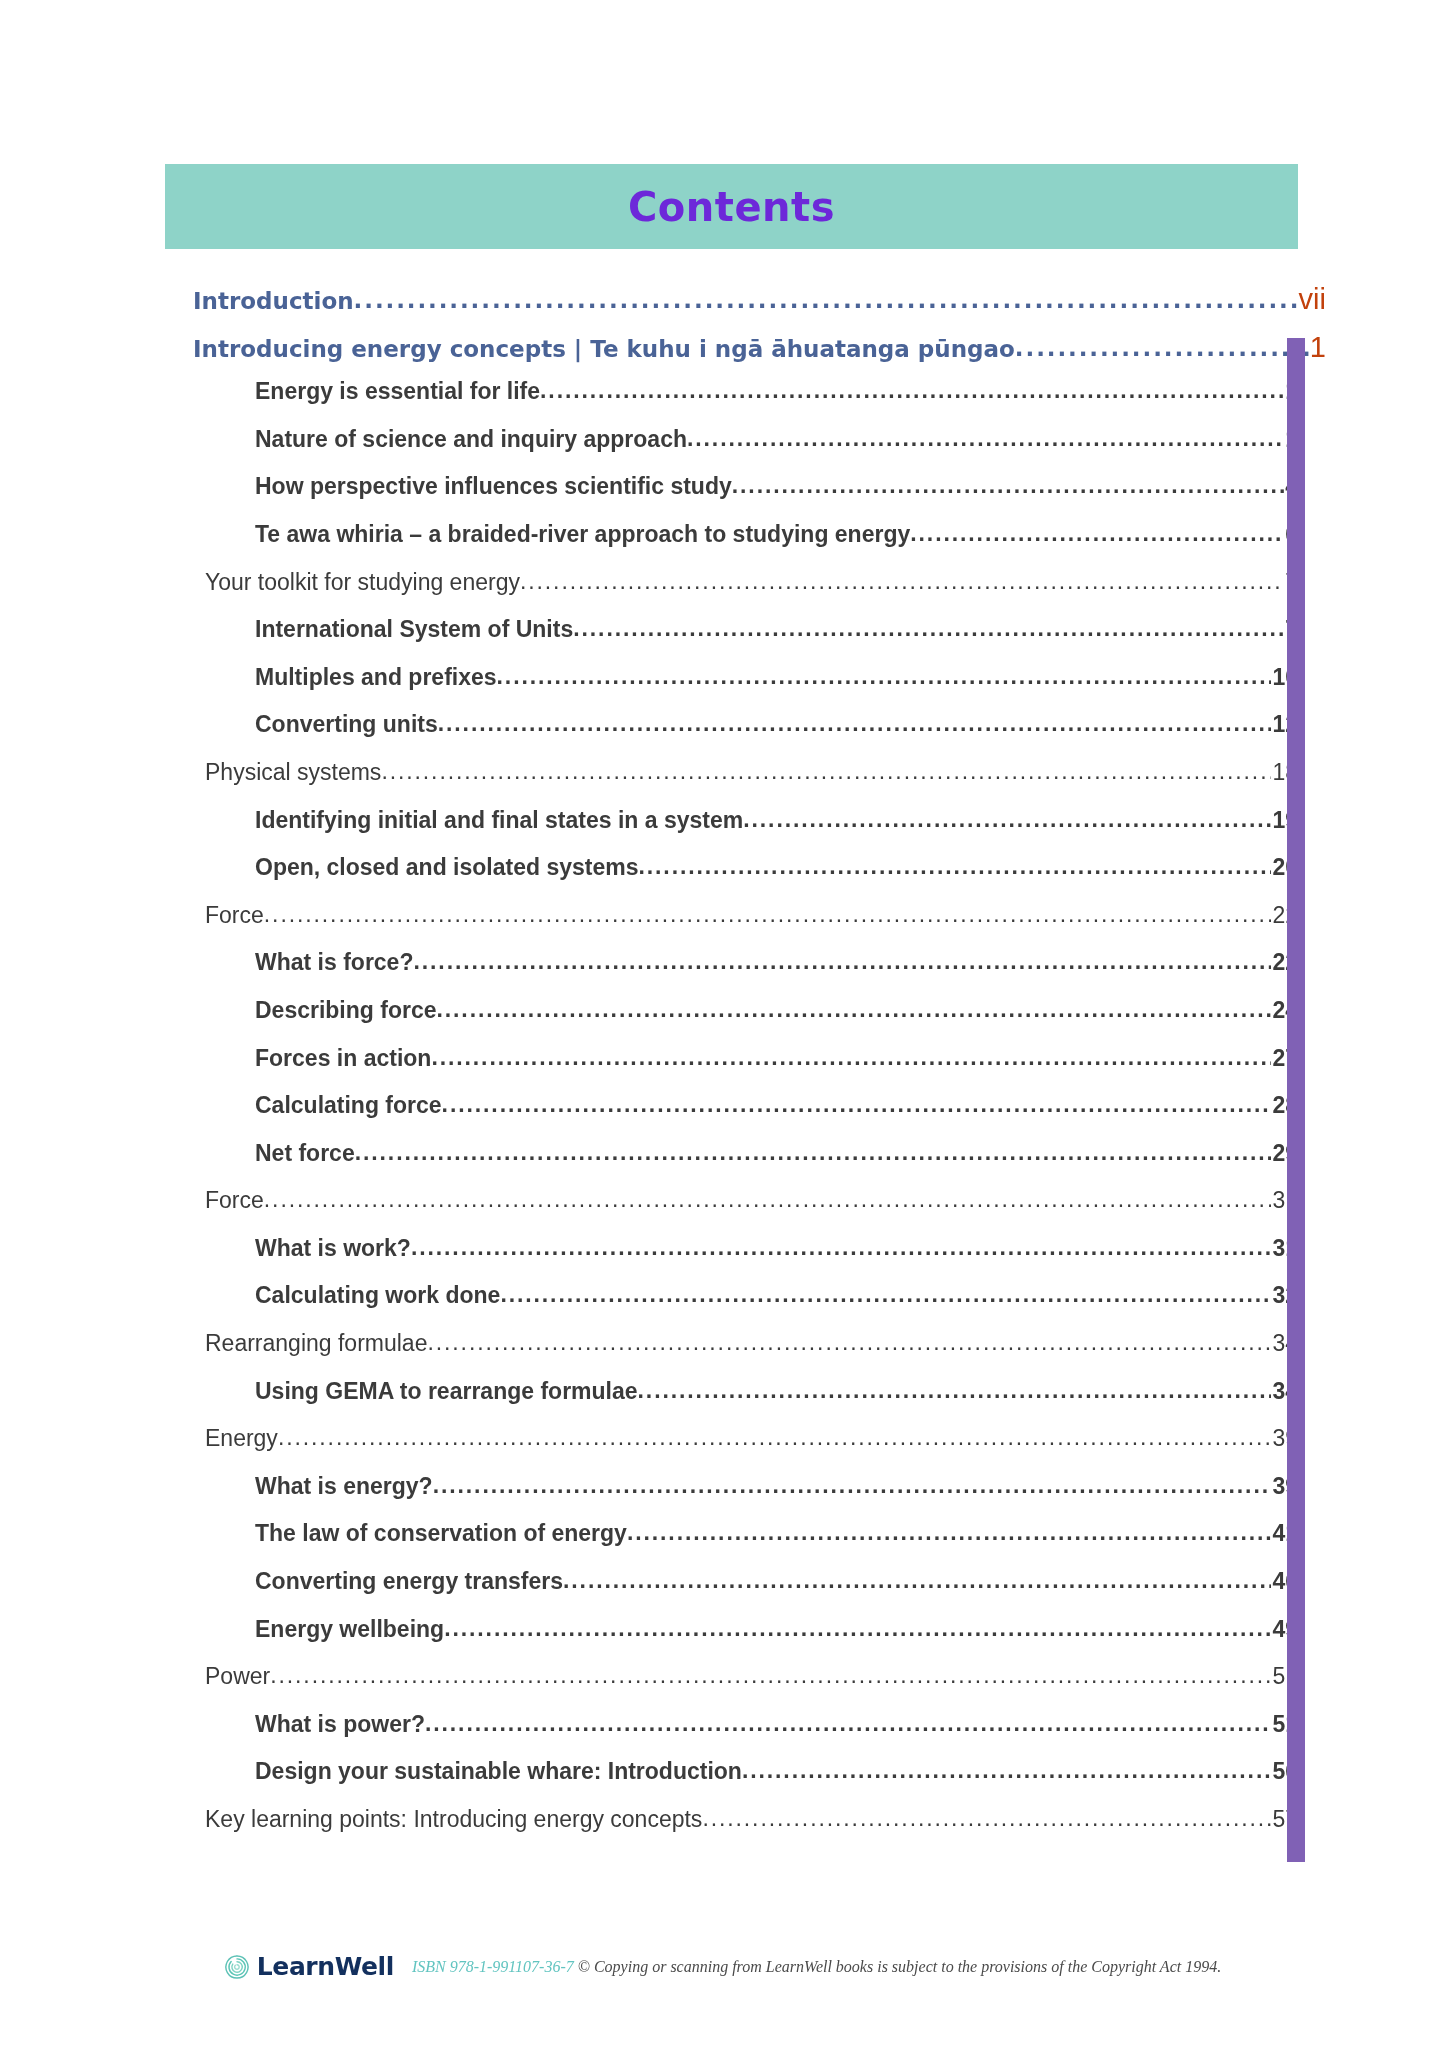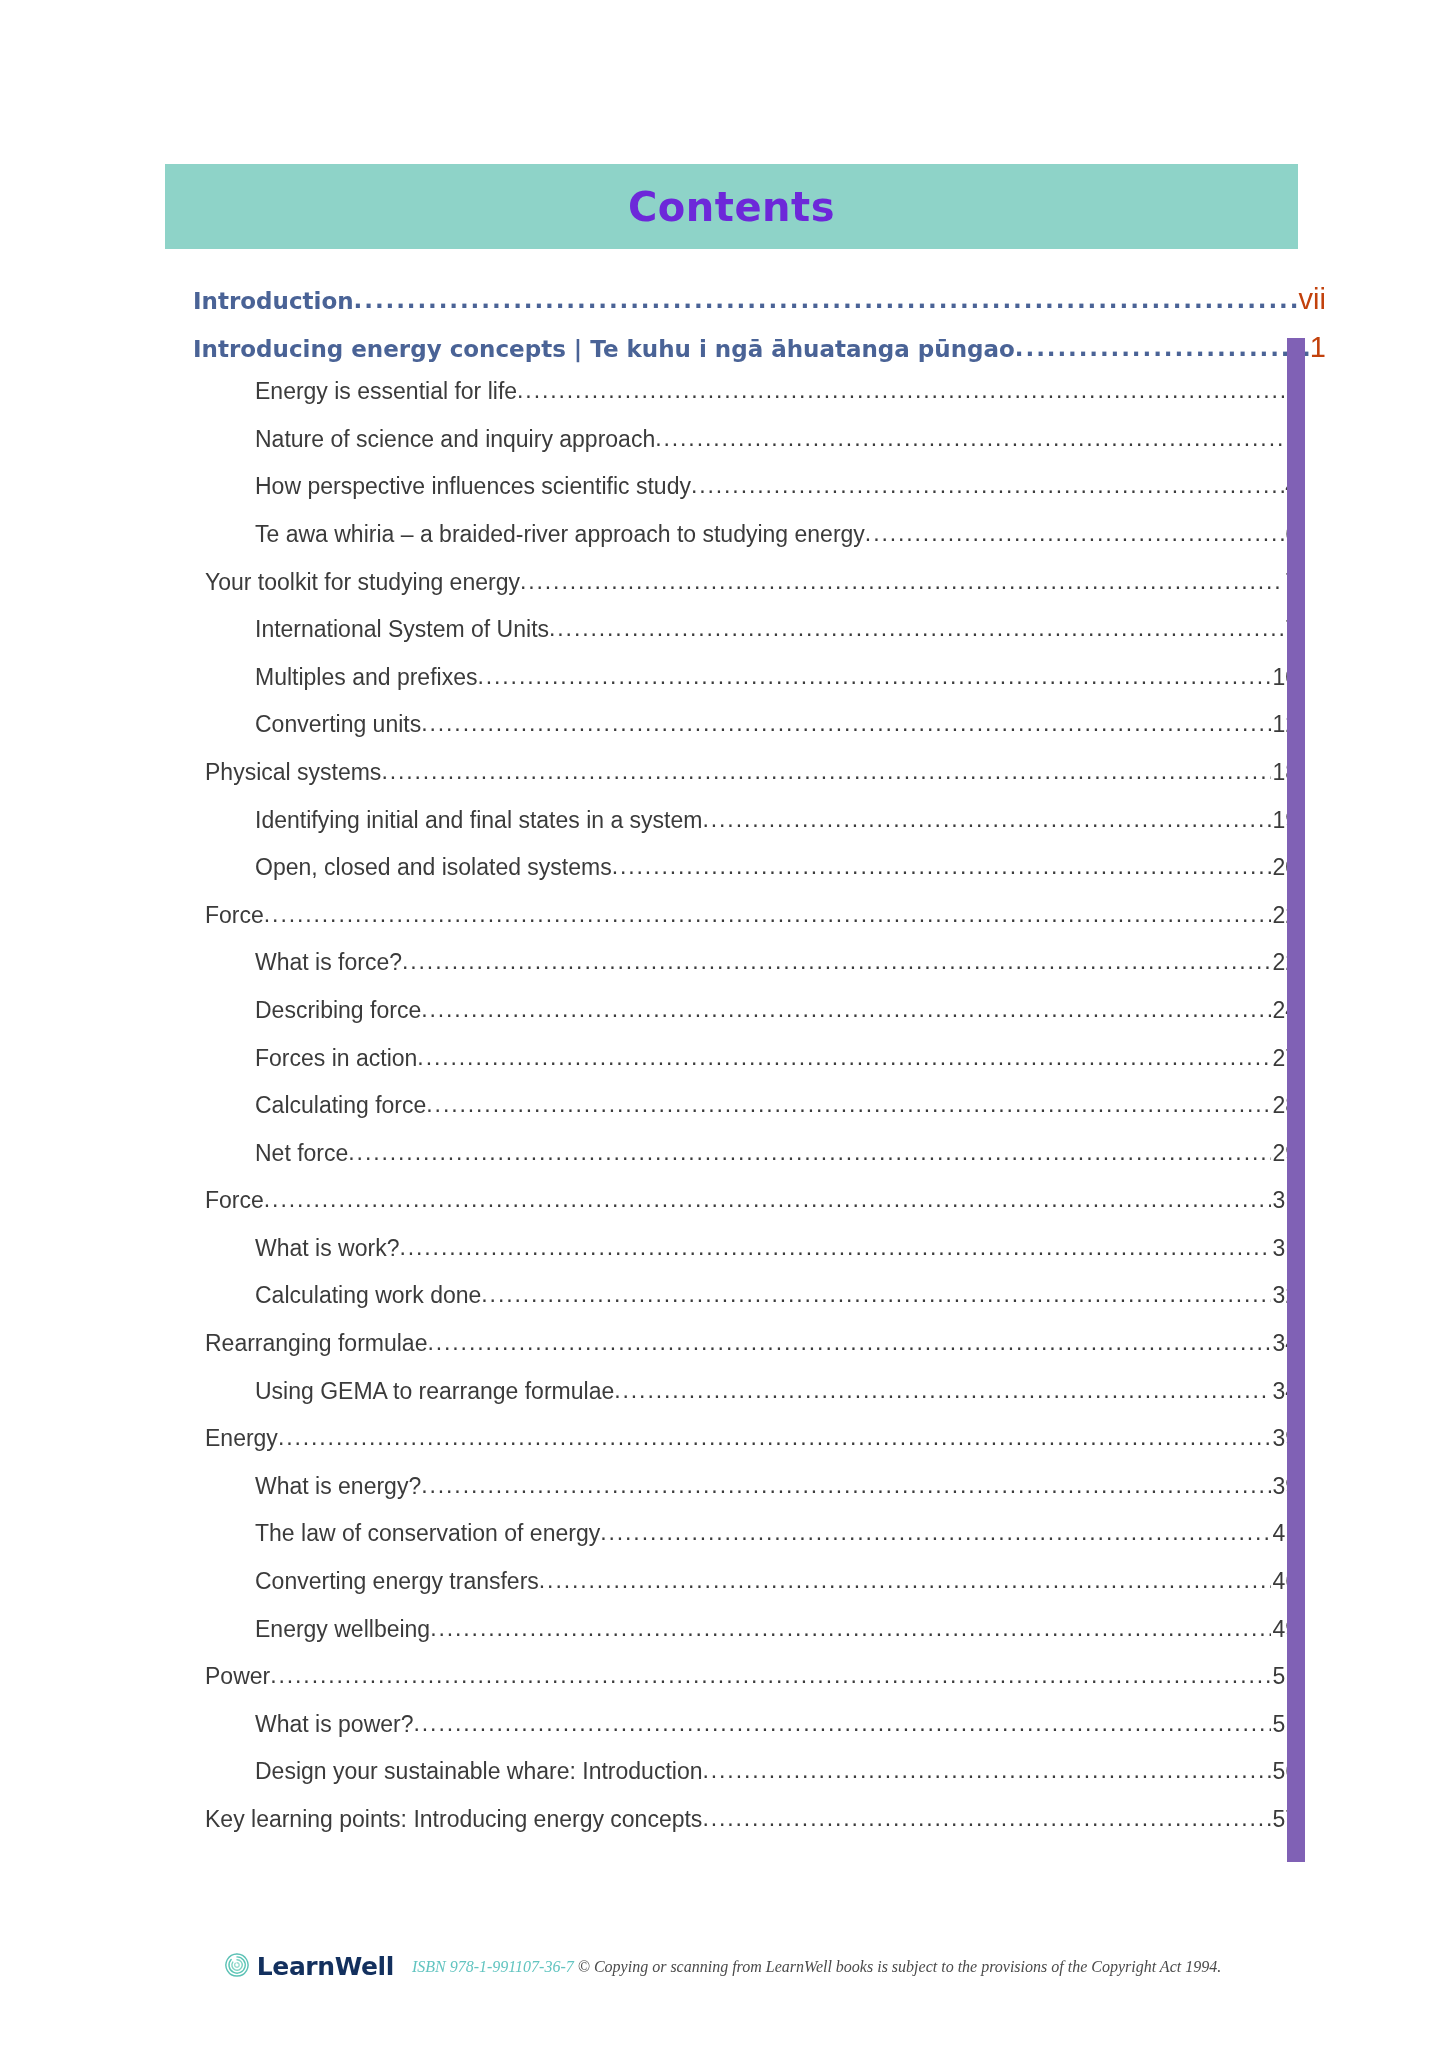--- a/index.html
+++ b/index.html
@@ -98,21 +98,21 @@
     color: #3b3b3b;
   }
   .lvl1 .toc-label { padding-left: 40px; }
   .lvl1 .toc-dots { color: #3b3b3b; }
   .lvl1 .toc-page { color: #3b3b3b; }
 
   
   .lvl2 {
     font-family: "Liberation Sans", sans-serif;
     font-size: 23px;
-    font-weight: normal;
+    font-weight: bold;
     color: #3b3b3b;
   }
   .lvl2 .toc-label { padding-left: 90px; }
   .lvl2 .toc-dots { color: #3b3b3b; }
   .lvl2 .toc-page { color: #3b3b3b; }
 
   
   .gap .toc-label::after { content: " "; }
 
   
@@ -131,21 +131,21 @@
     left: 0;
     top: 1952px;
     width: 1445px;
     display: flex;
     align-items: center;
     justify-content: center;
     gap: 0px;
   }
   .footer-logo {
     display: flex;
-    align-items: flex-start;
+    align-items: center;
     gap: 7px;
     margin-right: 18px;
   }
   .koru-icon { display: block; }
   .footer-brand {
     font-family: "DejaVu Sans", sans-serif;
     font-size: 25px;
     font-weight: bold;
     color: #13305e;
     letter-spacing: -0.4px;

